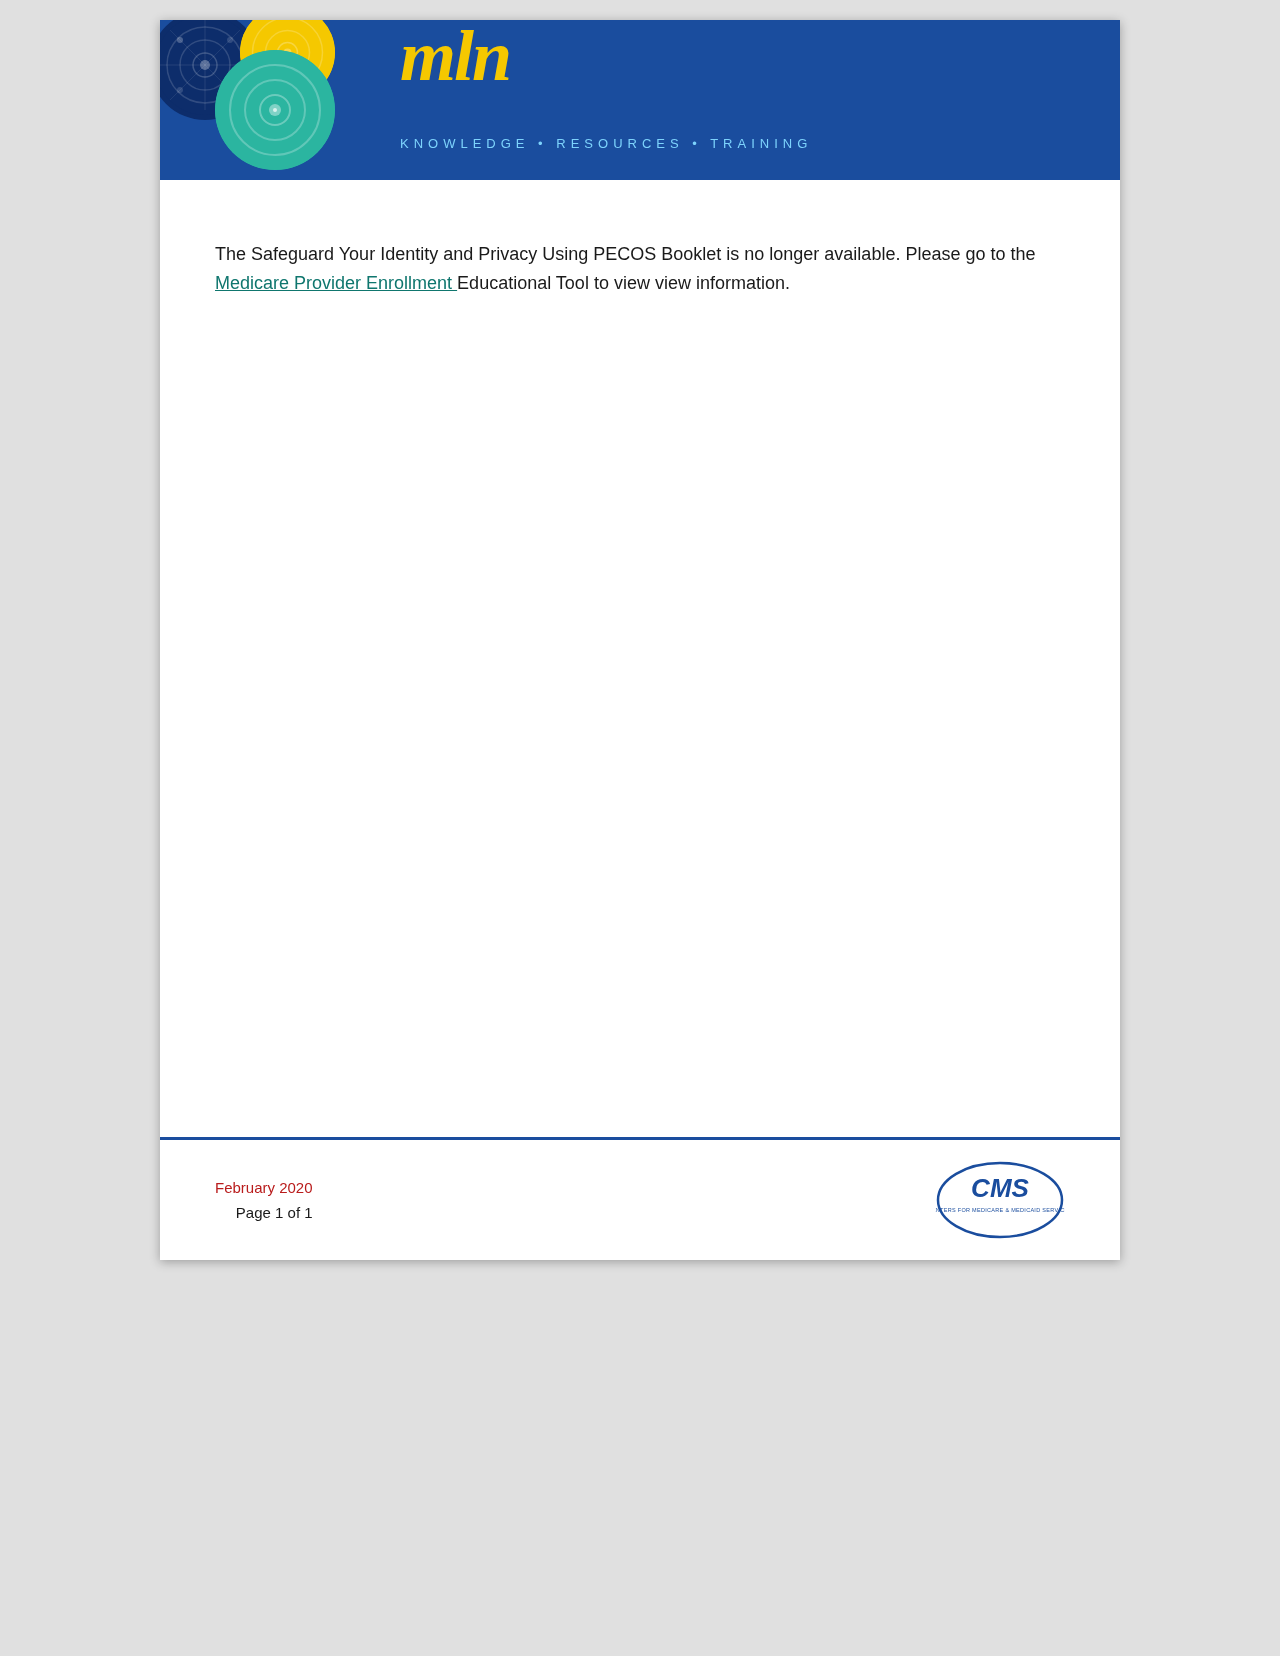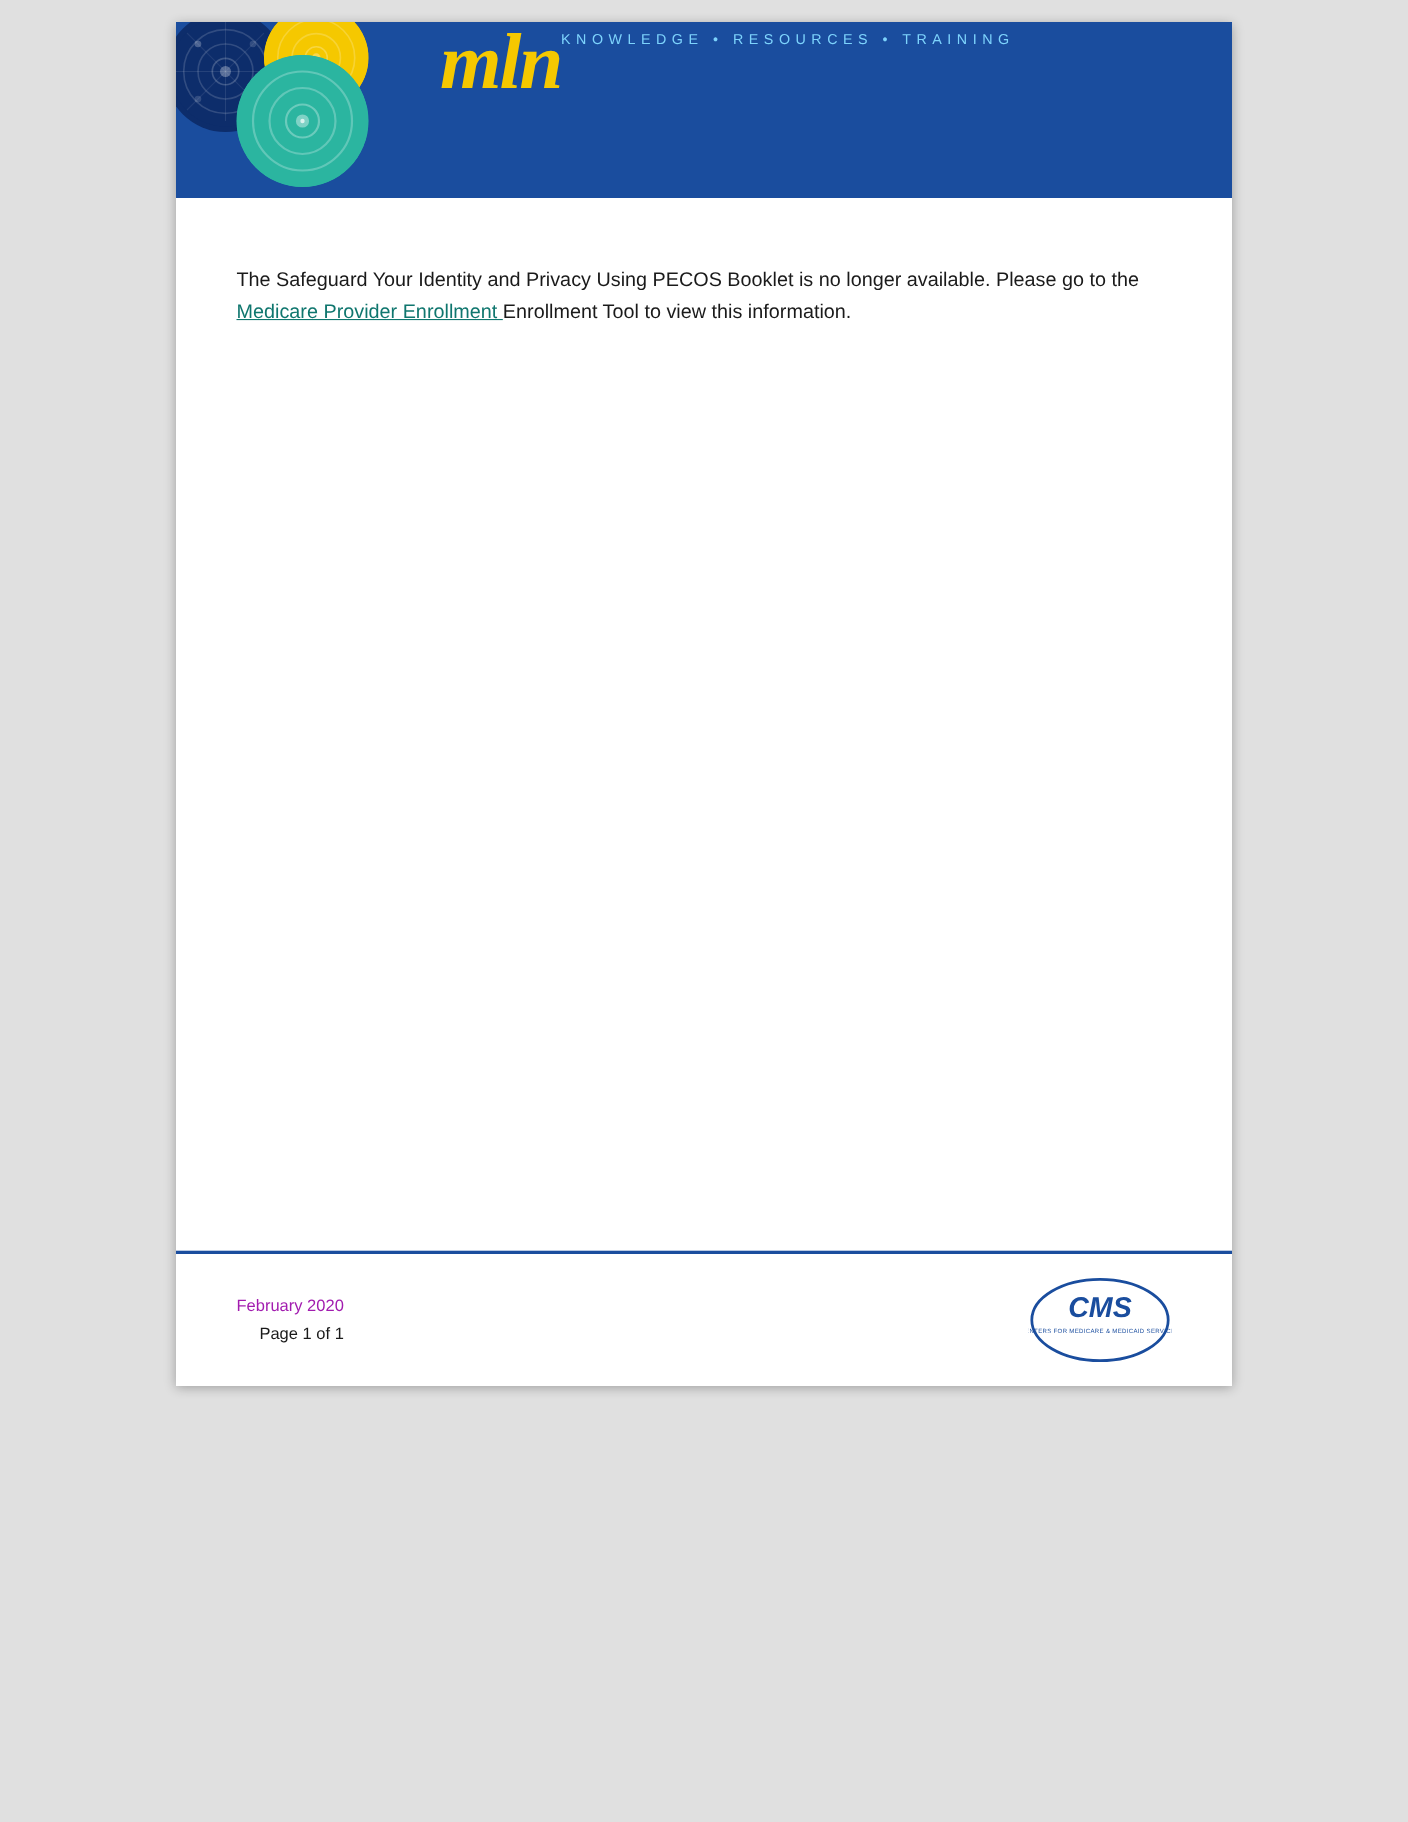--- a/index.html
+++ b/index.html
@@ -80,24 +80,25 @@
       left: 55px;
       display: flex;
       align-items: center;
       justify-content: center;
       overflow: hidden;
     }
 
     
     .header-text-area {
       display: flex;
-      flex-direction: row;
+      flex-direction: column;
       justify-content: flex-start;
       padding-left: 20px;
       height: 100%;
+      gap: 36px;
     }
 
     .mln-logo-text {
       color: #f5c800;
       font-size: 72px;
       font-weight: 900;
       font-style: italic;
       line-height: 1;
       font-family: Georgia, serif;
       letter-spacing: -2px;
@@ -138,21 +139,21 @@
     }
 
     .footer-left {
       display: flex;
       flex-direction: column;
       gap: 8px;
     }
 
     .footer-date {
       font-size: 15px;
-      color: #a21caf;
+      color: #b91c1c;
       text-align: right;
     }
 
     .footer-page {
       font-size: 15px;
       color: #1a1a1a;
       text-align: right;
     }
 
     .footer-logos {
@@ -230,21 +231,21 @@
     </div>
 
     <div class="header-text-area">
       <div class="mln-logo-text">mln</div>
       <div class="mln-tagline">KNOWLEDGE  •  RESOURCES  •  TRAINING</div>
     </div>
   </div>
 
   <div class="content">
     <p class="main-text">
-      <span>The Safeguard Your Identity and Privacy Using PECOS Booklet is no longer available. Please go to the </span><a href="#">Medicare Provider Enrollment </a><span>Enrollment Tool to view this information.</span>
+      <span>The Safeguard Your Identity and Privacy Using PECOS Booklet is no longer available. Please go to the </span><a href="#">Medicare Provider Enrollment </a><span>Educational Tool to view view information.</span>
     </p>
   </div>
 
   <div class="footer">
     <div class="footer-left">
       <div class="footer-date">February 2020</div>
       <div class="footer-page">Page 1 of 1</div>
     </div>
 
     <div class="footer-logos">

